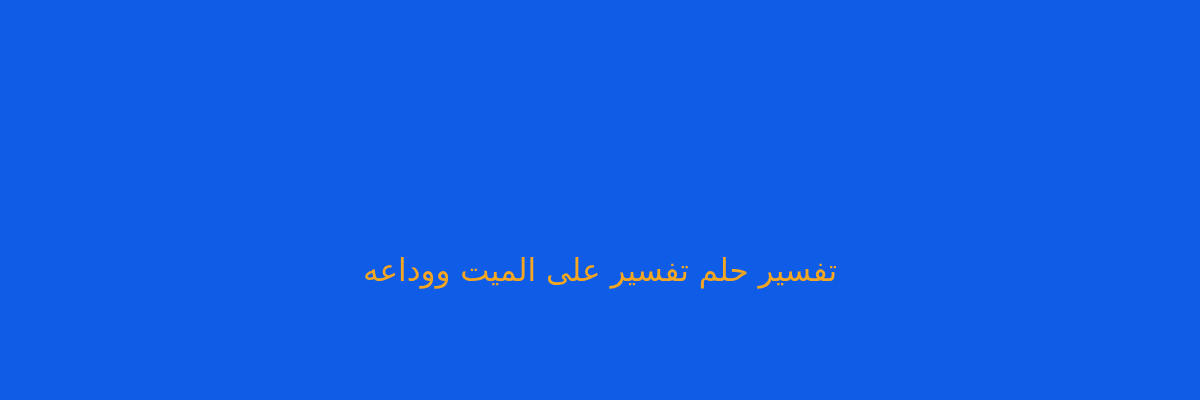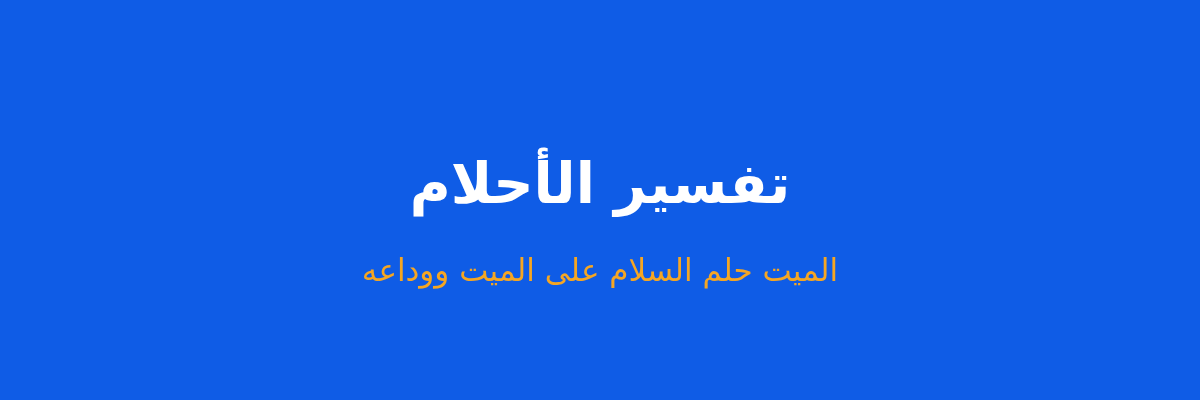--- a/index.html
+++ b/index.html
@@ -69,21 +69,18 @@
     margin-bottom: 34px;
   }
 </style>
 </head>
 <body style="background: rgb(15, 92, 230);">
 
 <div class="banner" style="background: rgb(15, 92, 230);">
 
   <div class="banner-content">
 
-    <div class="title-block">
-      <h1 class="banner-title" style="color: rgb(255, 255, 255);">تفسير الأحلام</h1>
-    </div>
 
-    <h2 class="banner-subtitle" style="color: rgb(245, 166, 35);">الميت حلم السلام على الميت ووداعه</h2>
+    <h2 class="banner-subtitle" style="color: rgb(245, 166, 35);">تفسير حلم تفسير على الميت ووداعه</h2>
 
   </div>
 
 </div>
 
 </body></html>

